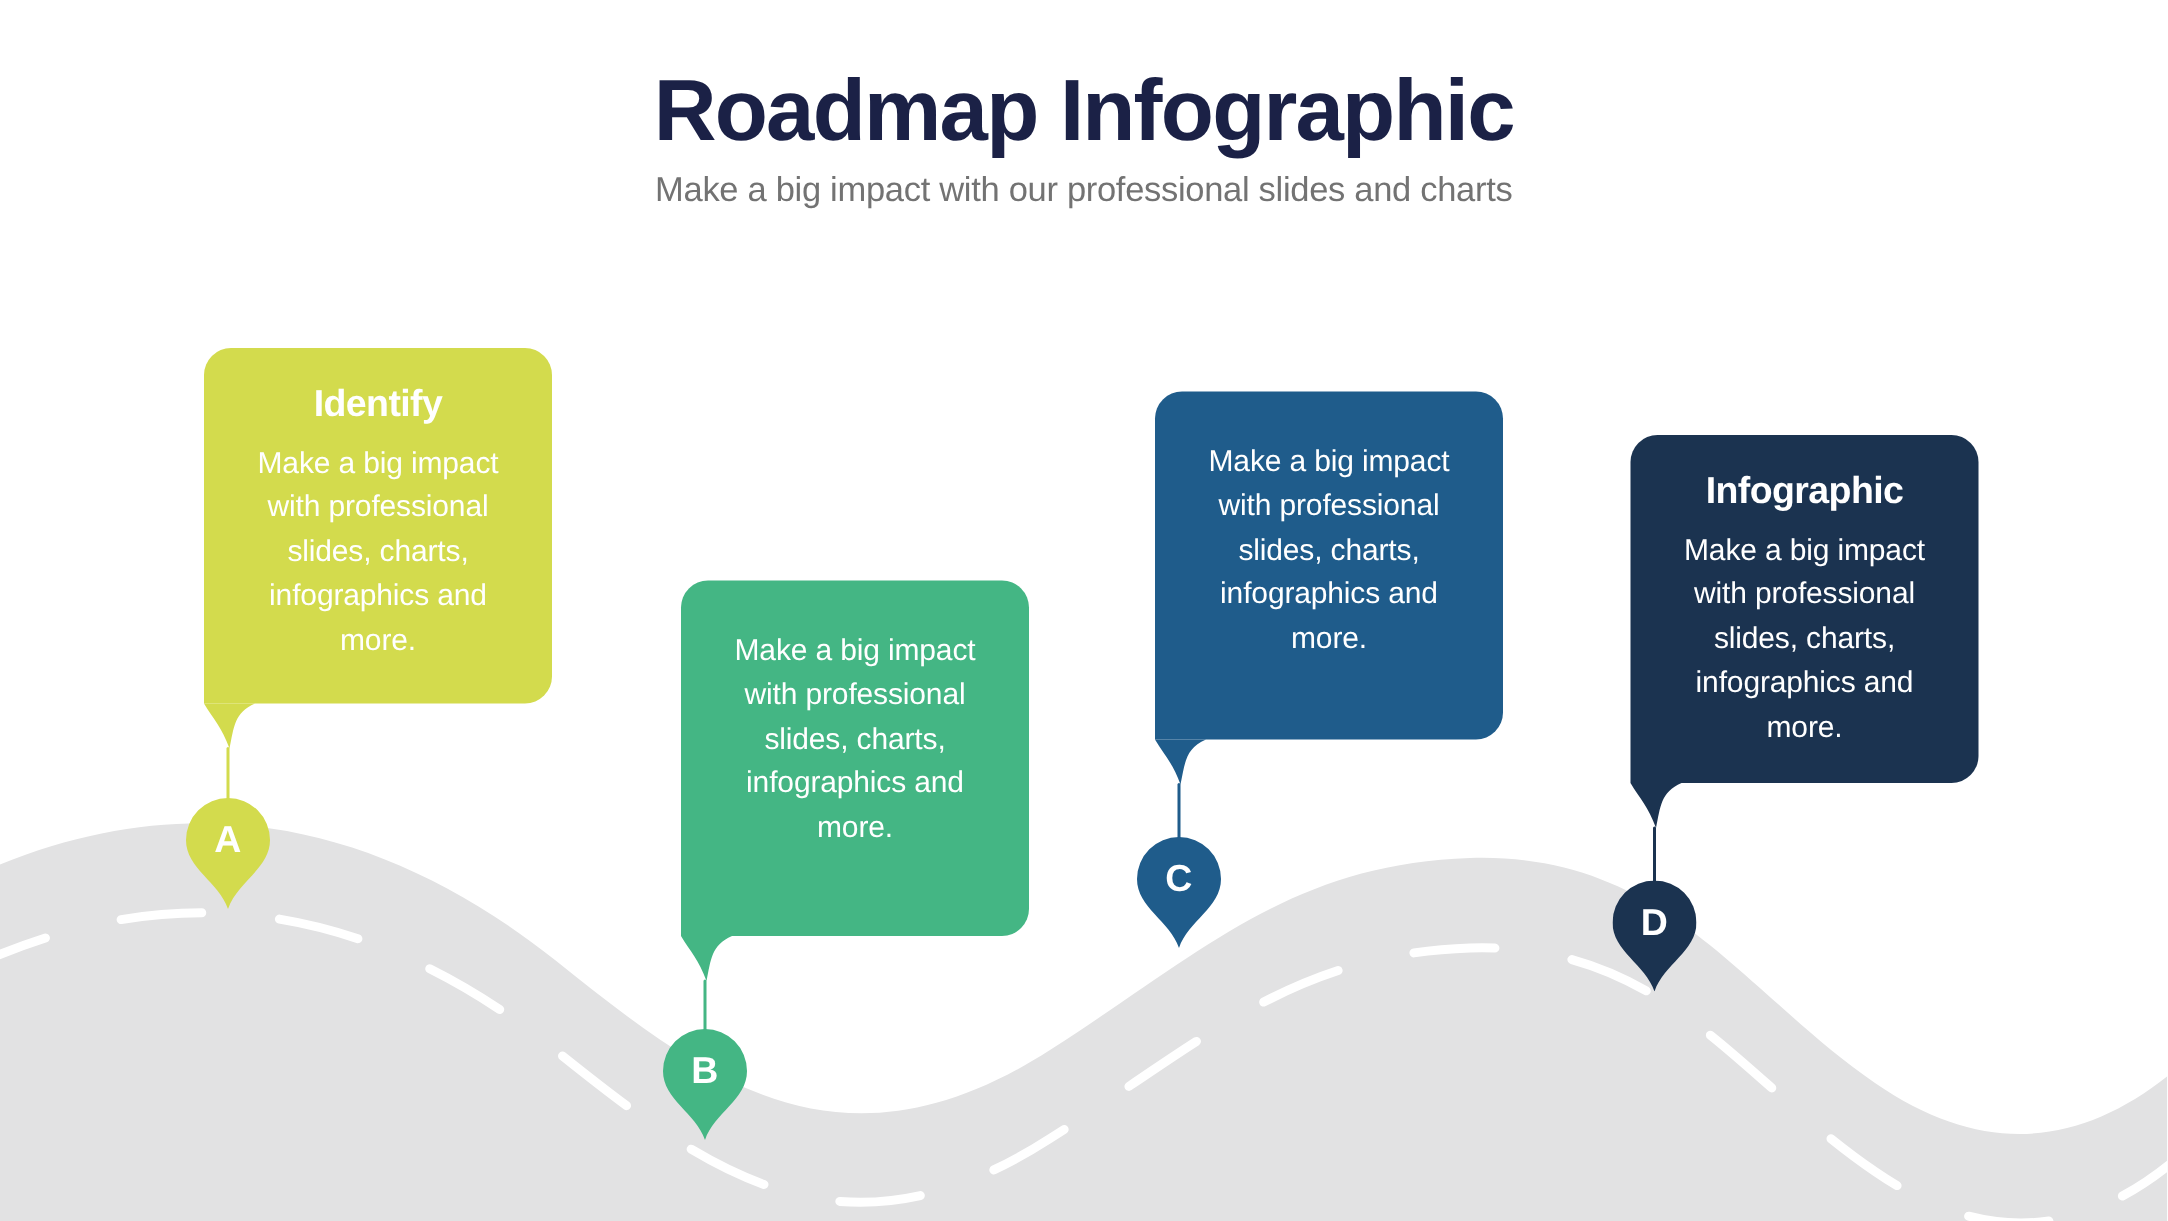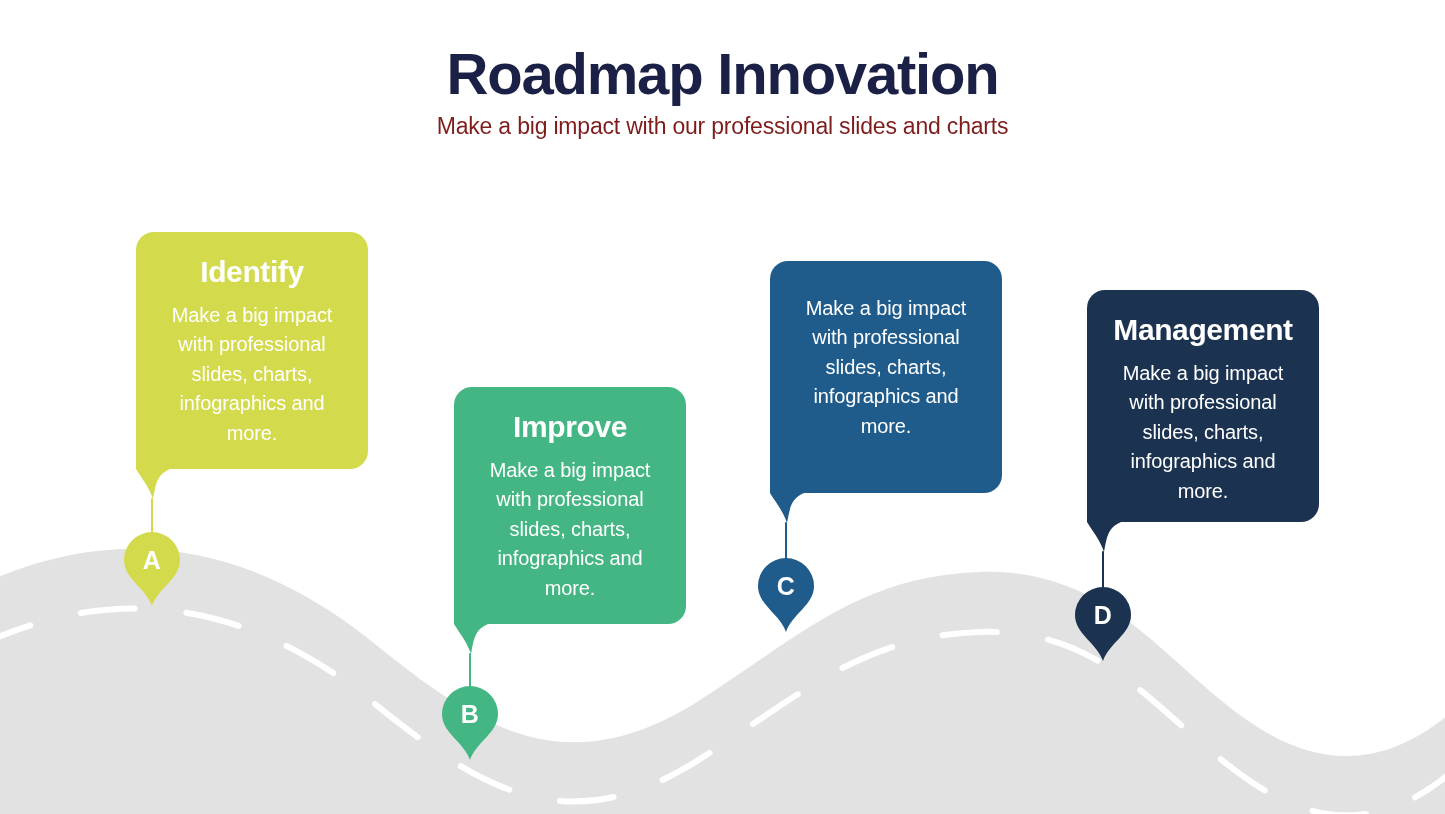--- a/index.html
+++ b/index.html
@@ -36,21 +36,21 @@
     font-weight: 700;
     letter-spacing: -1.2px;
     color: #1B2146;
   }
   #page-subtitle {
     margin: 0;
     padding-top: 9px;
     font-size: 23px;
     font-weight: 400;
     letter-spacing: -0.2px;
-    color: #7f1d1d;
+    color: #737373;
   }
 
   
   #road-layer {
     position: absolute;
     left: 0;
     top: 0;
     width: 1445px;
     height: 814px;
   }
@@ -63,21 +63,21 @@
   .card {
     position: absolute;
     box-sizing: border-box;
     border-radius: 18px 18px 18px 0;
     color: #ffffff;
     text-align: center;
     padding: 22px 26px 26px 26px;
   }
   .card-title {
     margin: 0;
-    font-size: 30px;
+    font-size: 25px;
     font-weight: 700;
     letter-spacing: -0.4px;
     line-height: 1.2;
   }
   .card-body {
     margin: 0;
     padding-top: 11px;
     font-size: 20px;
     font-weight: 400;
     line-height: 1.47;
@@ -120,21 +120,21 @@
     color: #ffffff;
     letter-spacing: 0.2px;
   }
 </style>
 </head>
 <body>
 
 <div id="stage">
 
   <div id="header">
-    <h1 id="page-title">Roadmap Innovation</h1>
+    <h1 id="page-title">Roadmap Infographic</h1>
     <p id="page-subtitle">Make a big impact with our professional slides and charts</p>
   </div>
 
   <svg id="road-layer" viewBox="0 0 1445 814" preserveAspectRatio="none" aria-hidden="true">
     <path id="road-band" d="M -20 585
              C 120 520, 250 545, 370 640
              C 470 720, 560 790, 700 700
              C 800 636, 860 576, 980 572
              C 1110 568, 1160 660, 1250 722
              C 1330 777, 1400 762, 1465 700
@@ -160,21 +160,20 @@
     <div class="pin" style="left:124px; top:532px;">
       <svg viewBox="0 0 56 74" width="56" height="74">
         <path d="M 28 74 C 22 56, 0 47, 0 28 A 28 28 0 1 1 56 28 C 56 47, 34 56, 28 74 Z" fill="#D3DB4D"></path>
       </svg>
       <div class="pin-letter">A</div>
     </div>
   </div>
 
   <div class="milestone">
     <div class="card" style="left:454px; top:387px; width:232px; height:237px; background:#44B684;">
-      <h2 class="card-title">Improve</h2>
       <p class="card-body">Make a big impact with professional slides, charts, infographics and more.</p>
       <svg class="card-tail" viewBox="0 0 34 30">
         <path d="M 0 0 L 34 0 C 20 6, 20 16, 17 30 C 12 16, 6 10, 0 0 Z" fill="#44B684"></path>
       </svg>
     </div>
     <div class="stem" style="left:469px; top:653px; height:45px; background:#44B684;"></div>
     <div class="pin" style="left:442px; top:686px;">
       <svg viewBox="0 0 56 74" width="56" height="74">
         <path d="M 28 74 C 22 56, 0 47, 0 28 A 28 28 0 1 1 56 28 C 56 47, 34 56, 28 74 Z" fill="#44B684"></path>
       </svg>
@@ -193,21 +192,21 @@
     <div class="pin" style="left:758px; top:558px;">
       <svg viewBox="0 0 56 74" width="56" height="74">
         <path d="M 28 74 C 22 56, 0 47, 0 28 A 28 28 0 1 1 56 28 C 56 47, 34 56, 28 74 Z" fill="#1F5C8B"></path>
       </svg>
       <div class="pin-letter">C</div>
     </div>
   </div>
 
   <div class="milestone">
     <div class="card" style="left:1087px; top:290px; width:232px; height:232px; background:#1B3350;">
-      <h2 class="card-title">Management</h2>
+      <h2 class="card-title">Infographic</h2>
       <p class="card-body">Make a big impact with professional slides, charts, infographics and more.</p>
       <svg class="card-tail" viewBox="0 0 34 30">
         <path d="M 0 0 L 34 0 C 20 6, 20 16, 17 30 C 12 16, 6 10, 0 0 Z" fill="#1B3350"></path>
       </svg>
     </div>
     <div class="stem" style="left:1102px; top:551px; height:42px; background:#1B3350;"></div>
     <div class="pin" style="left:1075px; top:587px;">
       <svg viewBox="0 0 56 74" width="56" height="74">
         <path d="M 28 74 C 22 56, 0 47, 0 28 A 28 28 0 1 1 56 28 C 56 47, 34 56, 28 74 Z" fill="#1B3350"></path>
       </svg>

